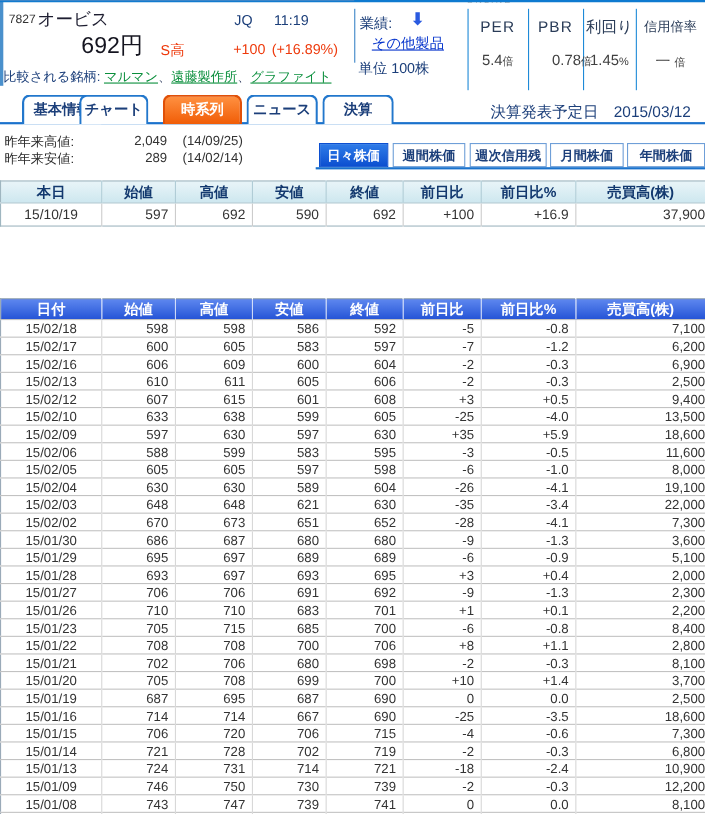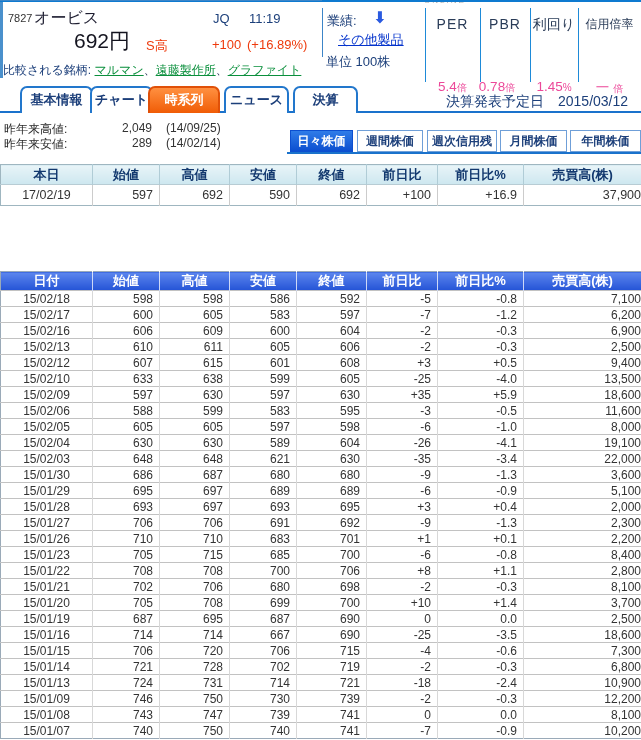--- a/index.html
+++ b/index.html
@@ -38,21 +38,21 @@
   .compare .sep { color:#1d2a50; }
 
   .perf-label { left:327px; top:12px; font-size:13px; }
   .perf-arrow { left:373px; top:8px;  font-size:16px; color:#2a5ae0; font-weight:bold; }
   .sector     { left:338px; top:31px; font-size:13px; color:#0433cc; text-decoration:underline; cursor:pointer; }
   .unit       { left:326px; top:53px; font-size:13px; }
 
   .mcol { position:absolute; text-align:center; }
   .mlabel { top:16px; font-size:14px; letter-spacing:1px; color:#2a3c58; }
   .mlabel.small { font-size:12px; letter-spacing:0; }
-  .mvalue { top:47px; font-size:13.5px; color:#ec4899;margin-top:32px; }
+  .mvalue { top:47px; font-size:13.5px; color:#404040; }
   .mvalue .suffix { font-size:10px; }
 
   
   .tabbar-line { left:0; top:111px; width:641px; height:2px; background:#1a72cc; }
   .tab {
     position:absolute; top:86px; height:27px; line-height:23px; text-align:center;
     background:#fff; border:2px solid #2277cc; border-bottom:none;
     border-radius:7px 7px 0 0; font-size:13px; font-weight:bold; color:#1c3f7a; cursor:pointer;
   }
   .tab.active {
@@ -148,27 +148,27 @@
   <div class="abs perf-arrow">⬇</div>
   <div class="abs sector">その他製品</div>
   <div class="abs unit navy">単位 100株</div>
 
   <div class="mcol mlabel" style="left:425px;width:55px">PER</div>
   <div class="mcol mlabel" style="left:480px;width:50px">PBR</div>
   <div class="mcol mlabel" style="left:530px;width:48px;letter-spacing:0">利回り</div>
   <div class="mcol mlabel small" style="left:578px;width:63px">信用倍率</div>
 
   <div class="mcol mvalue" style="left:425px;width:55px"><span>5.4</span><span class="suffix">倍</span></div>
-  <div class="mcol mvalue" style="left:472px;width:50px"><span>0.78</span><span class="suffix">倍</span></div>
+  <div class="mcol mvalue" style="left:495px;width:50px"><span>0.78</span><span class="suffix">倍</span></div>
   <div class="mcol mvalue" style="left:530px;width:48px"><span>1.45</span><span class="suffix">%</span></div>
   <div class="mcol mvalue" style="left:578px;width:63px"><span>一</span> <span class="suffix">倍</span></div>
 
   <div class="line tabbar-line"></div>
   <div class="tab" style="left:20px;width:73px">基本情報</div>
-  <div class="tab" style="left:90px;width:63px">チャート</div>
+  <div class="tab" style="left:72px;width:63px">チャート</div>
   <div class="tab active" style="left:148px;width:72px">時系列</div>
   <div class="tab" style="left:224px;width:65px">ニュース</div>
   <div class="tab" style="left:293px;width:65px">決算</div>
   <div class="abs earn-label navy">決算発表予定日</div>
   <div class="abs earn-value navy">2015/03/12</div>
 
   <div class="abs range-label" style="left:4px;top:121px">昨年来高値:</div>
   <div class="abs range-value" style="left:96px;top:121px">2,049</div>
   <div class="abs range-date" style="left:166px;top:121px">(14/09/25)</div>
   <div class="abs range-label" style="left:4px;top:136px">昨年来安値:</div>
@@ -201,21 +201,21 @@
         <th>高値</th>
         <th>安値</th>
         <th>終値</th>
         <th>前日比</th>
         <th>前日比%</th>
         <th>売買高(株)</th>
       </tr>
         </thead>
       <tbody>
           <tr>
-            <td class="c0">17/02/19</td>
+            <td class="c0">15/10/19</td>
             <td class="c1">597</td>
             <td class="c2">692</td>
             <td class="c3">590</td>
             <td class="c4">692</td>
             <td class="c5 pos">+100</td>
             <td class="c6 pos">+16.9</td>
             <td class="c7">37,900</td>
           </tr>
         </tbody>
     </table>
@@ -350,20 +350,30 @@
             <td class="c0">15/02/03</td>
             <td class="c1">648</td>
             <td class="c2">648</td>
             <td class="c3">621</td>
             <td class="c4">630</td>
             <td class="c5 neg">-35</td>
             <td class="c6 neg">-3.4</td>
             <td class="c7">22,000</td>
           </tr>
           <tr>
+            <td class="c0">15/02/02</td>
+            <td class="c1">670</td>
+            <td class="c2">673</td>
+            <td class="c3">651</td>
+            <td class="c4">652</td>
+            <td class="c5 neg">-28</td>
+            <td class="c6 neg">-4.1</td>
+            <td class="c7">7,300</td>
+          </tr>
+          <tr>
             <td class="c0">15/01/30</td>
             <td class="c1">686</td>
             <td class="c2">687</td>
             <td class="c3">680</td>
             <td class="c4">680</td>
             <td class="c5 neg">-9</td>
             <td class="c6 neg">-1.3</td>
             <td class="c7">3,600</td>
           </tr>
           <tr>

